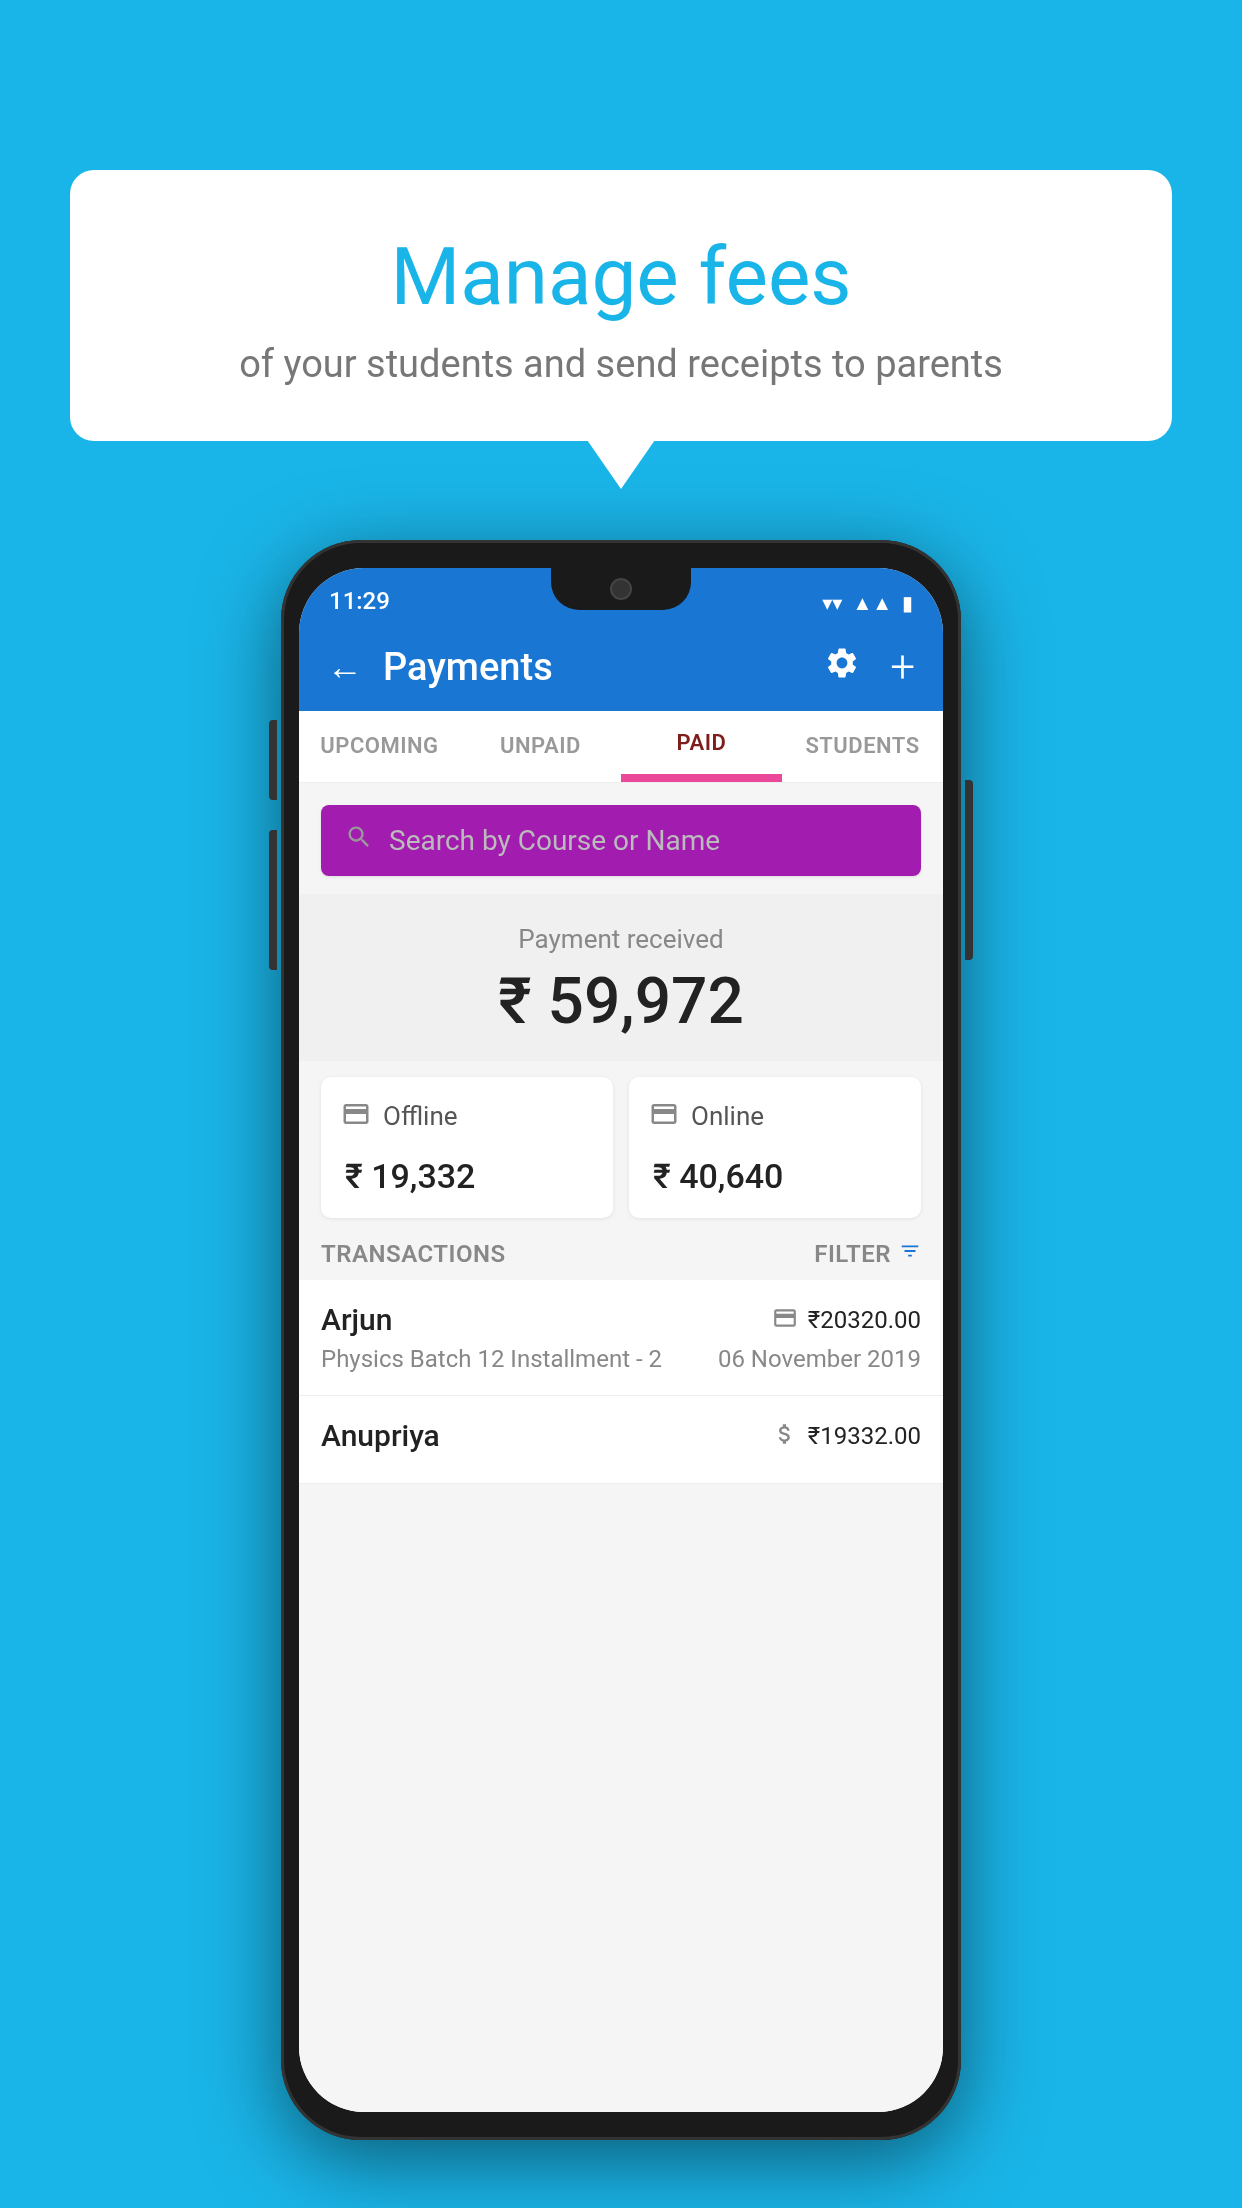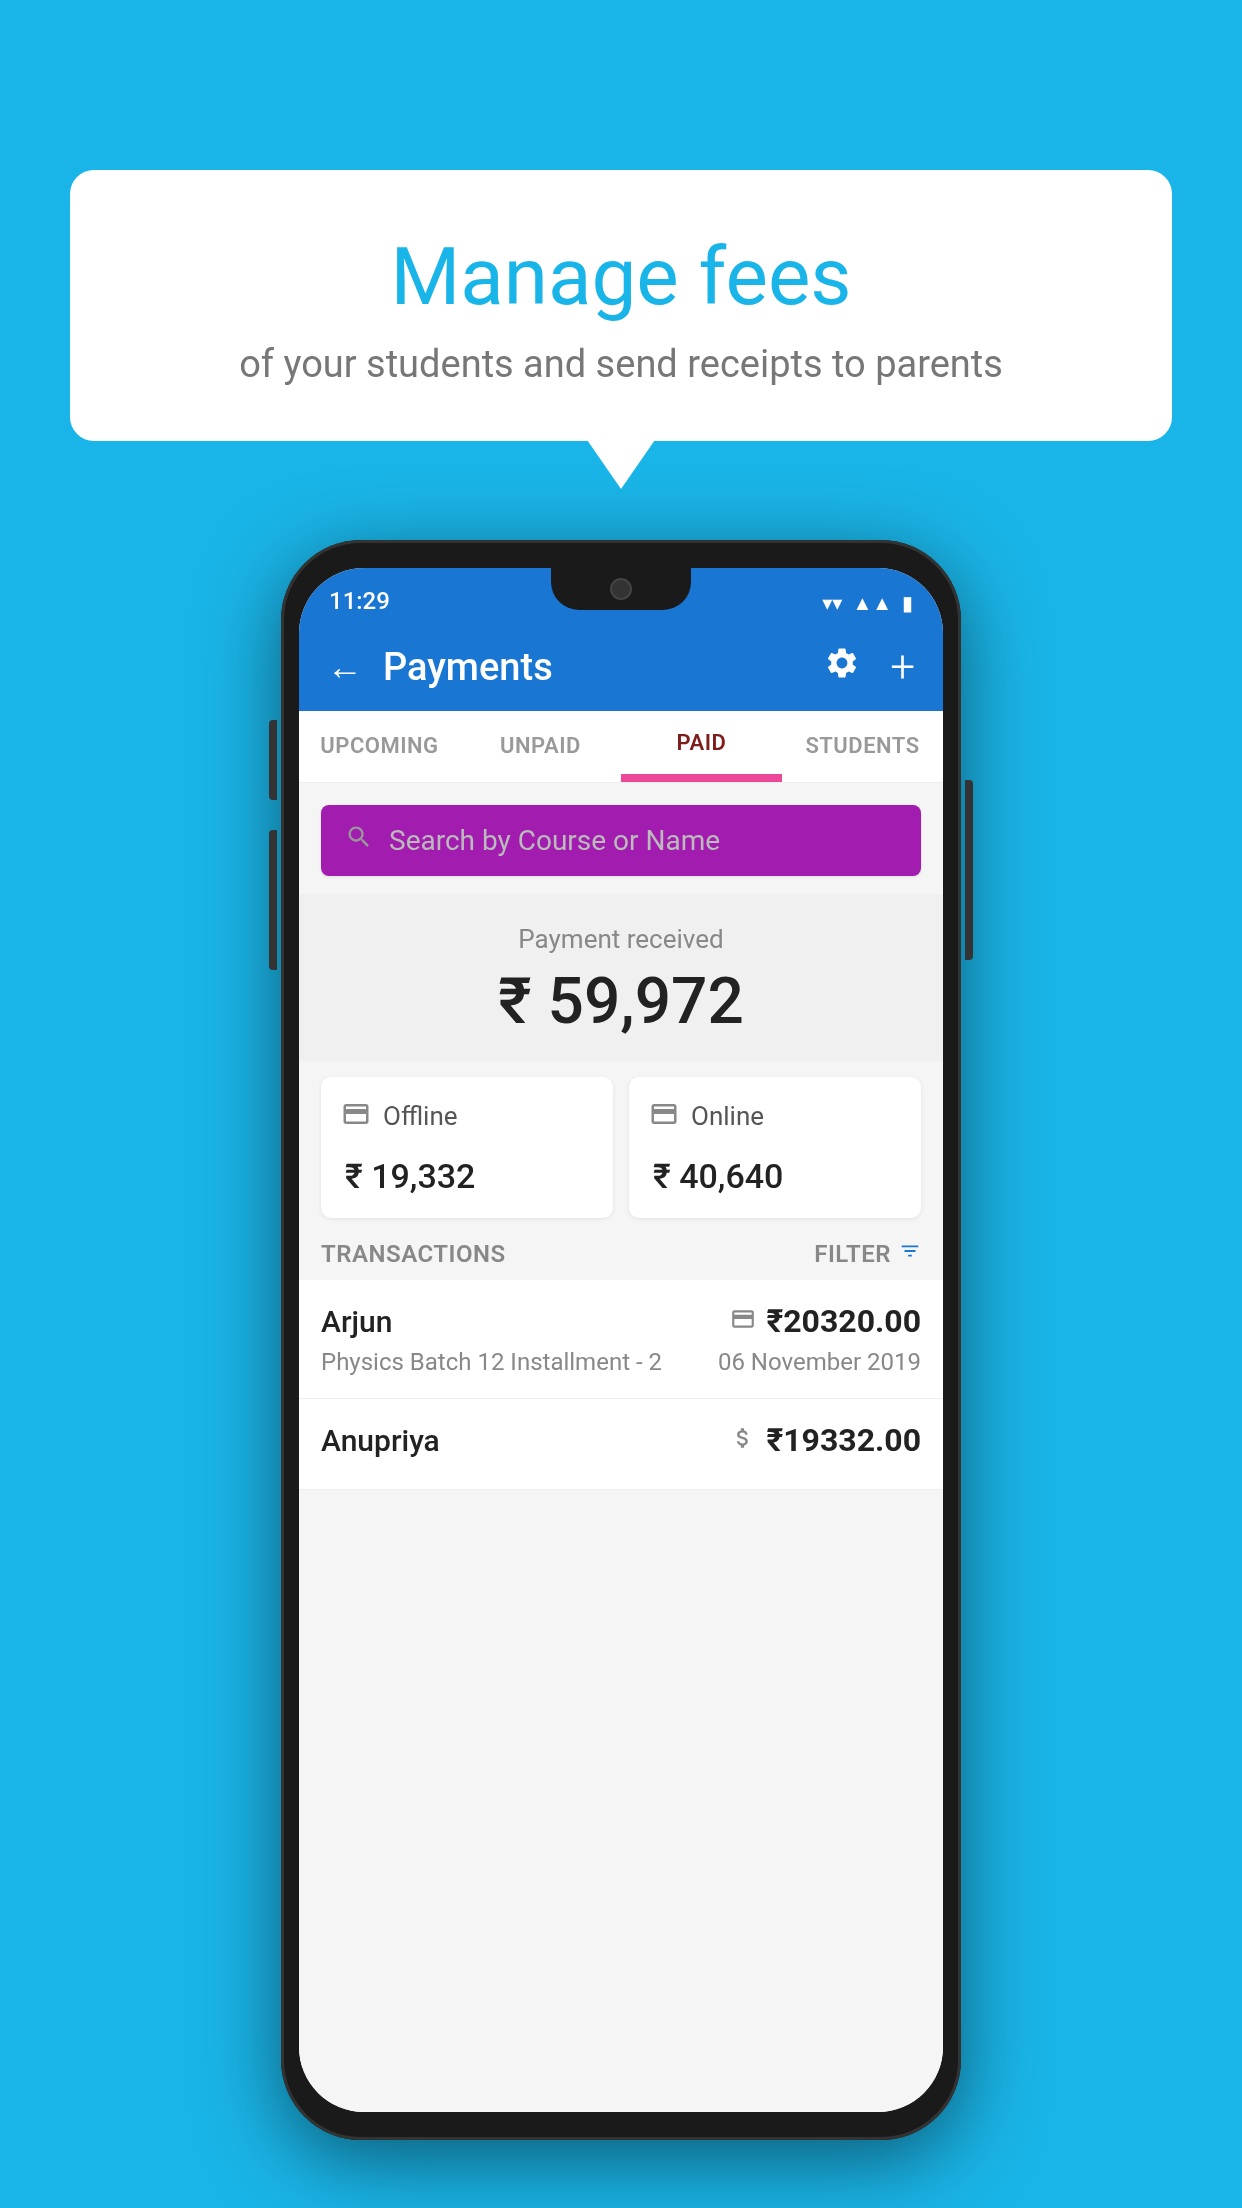--- a/index.html
+++ b/index.html
@@ -324,22 +324,22 @@
       font-size: 30px;
       font-weight: 500;
       color: #222;
     }
     .transaction-amount-container {
       display: flex;
       align-items: center;
       gap: 10px;
     }
     .transaction-amount {
-      font-size: 32px;
-      font-weight: 700;
+      font-size: 24px;
+      font-weight: 400;
       color: #222;
     }
     .transaction-row-bottom {
       display: flex;
       align-items: flex-start;
       justify-content: space-between;
     }
     .transaction-course {
       font-size: 24px;
       color: #888;

